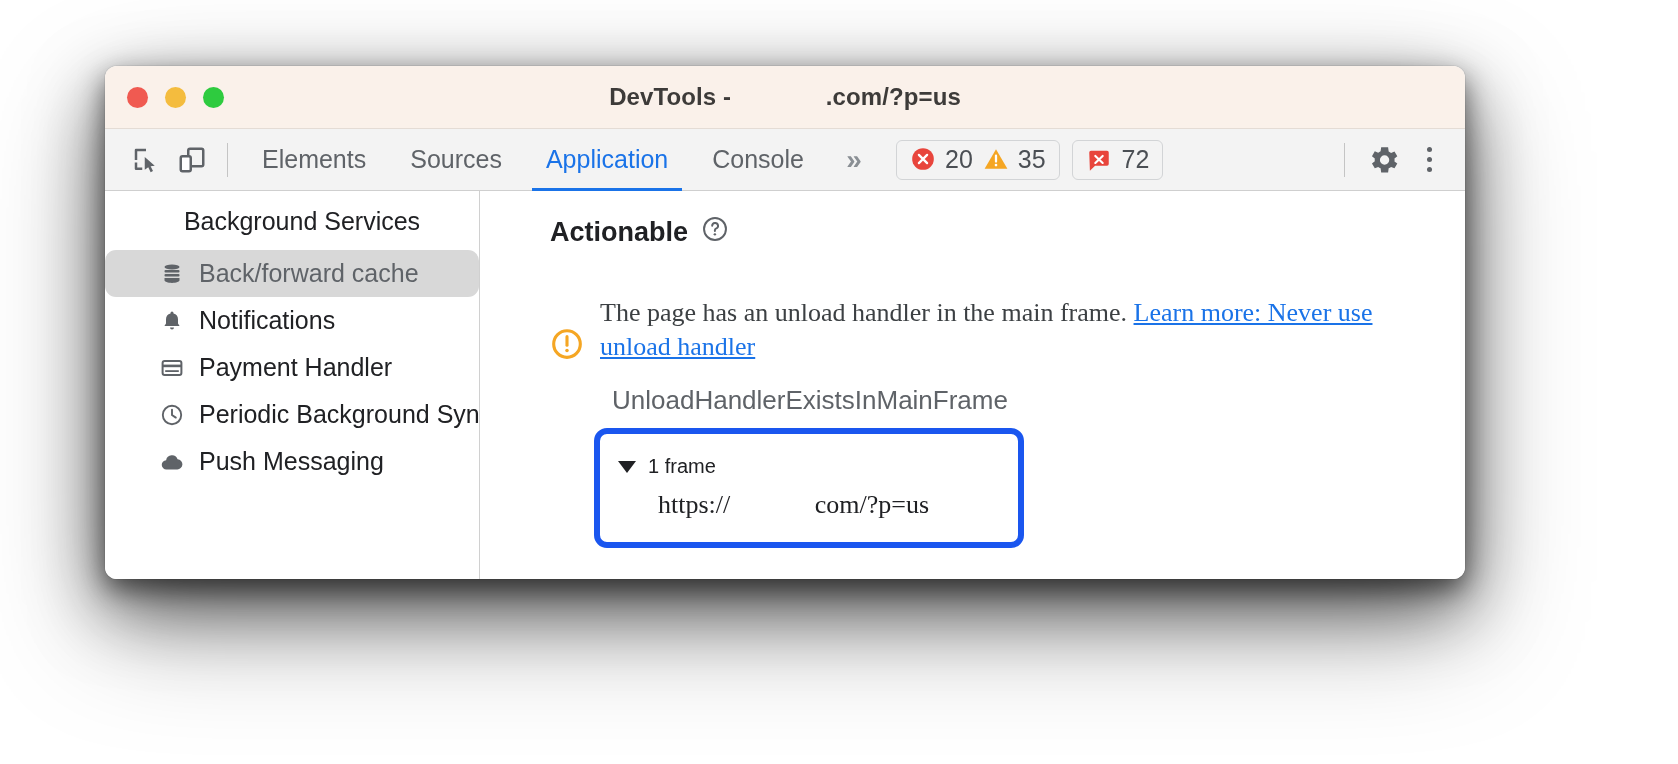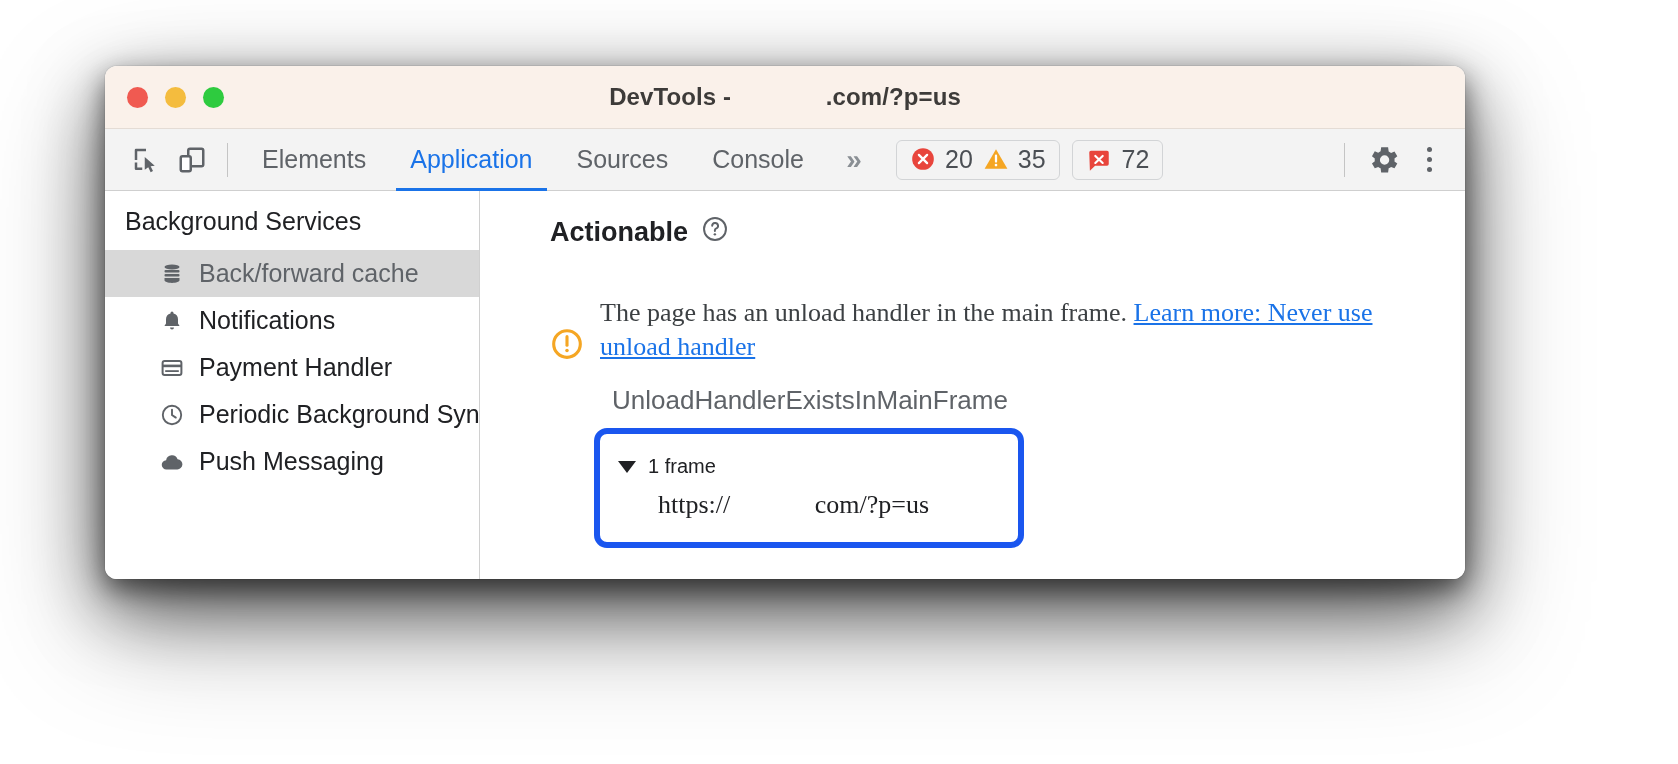--- a/index.html
+++ b/index.html
@@ -191,20 +191,21 @@
     display: flex;
     height: 389px;
   }
   .sidebar {
     width: 375px;
     background: #ffffff;
     border-right: 1px solid #d0d0d0;
     box-sizing: border-box;
     overflow: hidden;
     flex: 0 0 375px;
+    text-align: center;
   }
   .sb-section-title {
     font-size: 25px;
     color: #202124;
     padding: 16px 0 14px 20px;
     white-space: nowrap;
   }
   .sb-item {
     display: flex;
     align-items: center;
@@ -212,20 +213,21 @@
     height: 47px;
     padding-left: 54px;
     font-size: 25px;
     color: #202124;
     white-space: nowrap;
     box-sizing: border-box;
   }
   .sb-item.selected {
     background: #d8d8d8;
     color: #5f6368;
+    border-radius: 11px;
   }
   .sb-icon {
     width: 26px;
     height: 26px;
     flex: 0 0 26px;
     display: flex;
     align-items: center;
     justify-content: center;
   }
   .sb-label { overflow: hidden; }
@@ -333,22 +335,22 @@
       <div class="tb-icon-btn">
         <svg width="30" height="30" viewBox="0 0 24 24">
           <rect x="9" y="3" width="12" height="14" rx="1.4" fill="none" stroke="#5f6368" stroke-width="2"></rect>
           <rect x="3" y="9" width="8" height="12" rx="1.4" fill="#fff" stroke="#5f6368" stroke-width="2"></rect>
         </svg>
       </div>
       <div class="tb-sep"></div>
 
       <div class="tabs">
         <div class="tab">Elements</div>
+        <div class="tab">Sources</div>
         <div class="tab active">Application</div>
-        <div class="tab">Sources</div>
         <div class="tab">Console</div>
       </div>
       <div class="more-tabs">»</div>
 
       <div class="badges">
         <div class="badge-group">
           <span class="badge-item">
             <svg width="26" height="26" viewBox="0 0 24 24">
               <circle cx="12" cy="12" r="10" fill="#e8453c"></circle>
               <path d="M8.2 8.2l7.6 7.6M15.8 8.2l-7.6 7.6" stroke="#fff" stroke-width="2.1" stroke-linecap="round"></path>

